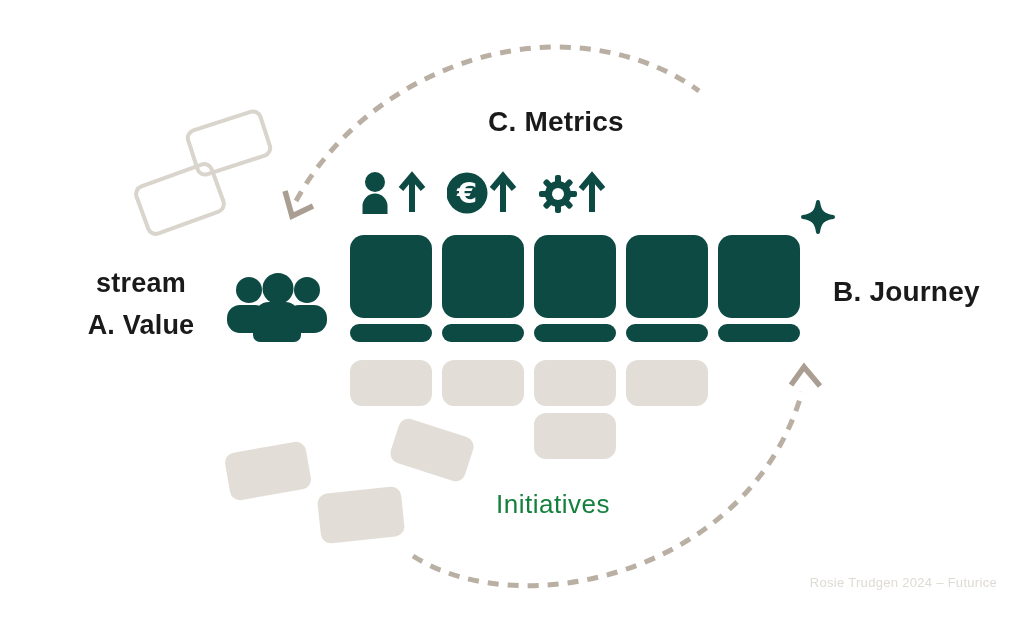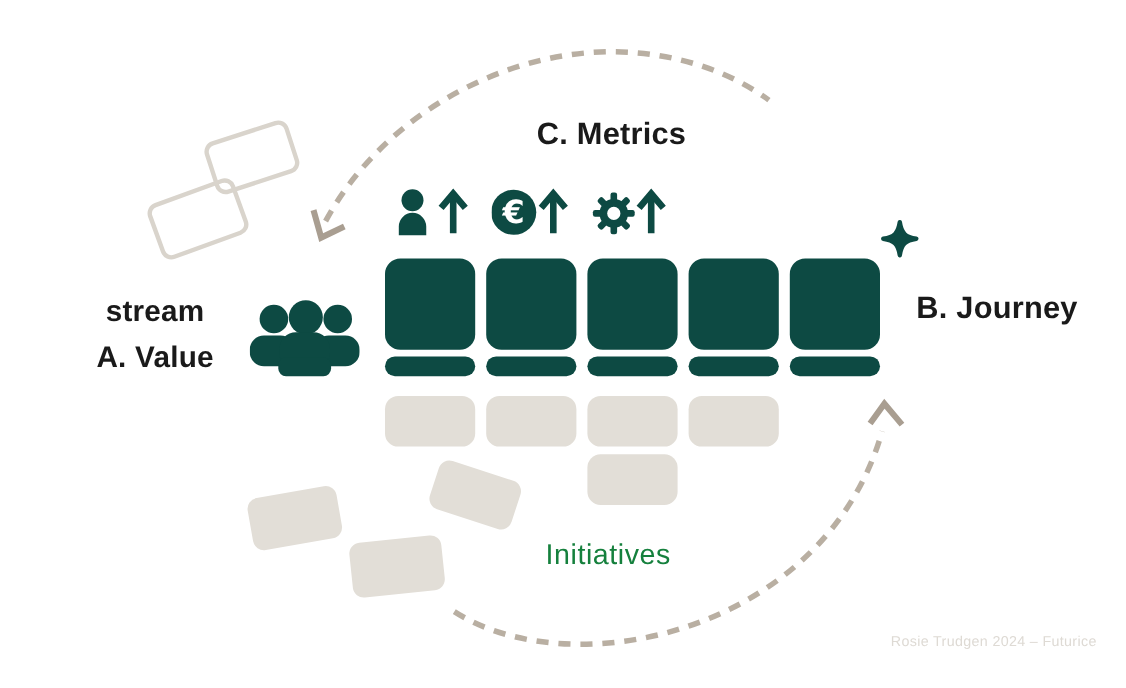--- a/index.html
+++ b/index.html
@@ -19,21 +19,21 @@
     font-family:"Liberation Sans","DejaVu Sans",sans-serif;
     color:var(--text);
   }
   .stage{position:relative;width:1024px;height:480px;}
   .arcs{position:absolute;left:0;top:0;width:1024px;height:625px;pointer-events:none;}
   .dashed-arc{fill:none;stroke:var(--dash);stroke-width:5;stroke-dasharray:11 9;}
   .arrowhead{fill:none;stroke:var(--arrowhead);stroke-width:5.5;stroke-linejoin:miter;}
 
   .heading{position:absolute;font-weight:600;font-size:28px;letter-spacing:.2px;white-space:nowrap;}
   .metrics-title{left:488px;top:106px;}
-  .journey-title{left:833px;top:264px;}
+  .journey-title{left:833px;top:276px;}
   .value-stream-title{left:56px;top:262px;width:170px;text-align:center;font-size:27px;line-height:42px;}
   .initiatives-title{position:absolute;left:496px;top:489px;font-size:26px;font-weight:300;letter-spacing:.5px;color:#15803d;white-space:nowrap;}
   .credit{position:absolute;right:27px;top:575px;font-size:13px;font-weight:500;color:var(--credit-text);letter-spacing:.3px;white-space:nowrap;}
 
   .metrics-icons{position:absolute;left:362px;top:170px;display:flex;gap:21px;align-items:flex-end;}
   .metric-icon{display:block;}
   .ic-fill{fill:var(--green);}
   .ic-stroke{fill:none;stroke:var(--green);stroke-width:6;stroke-linejoin:miter;}
   .euro-glyph{fill:#ffffff;font-family:"DejaVu Sans",sans-serif;font-size:29px;font-weight:bold;}
 

